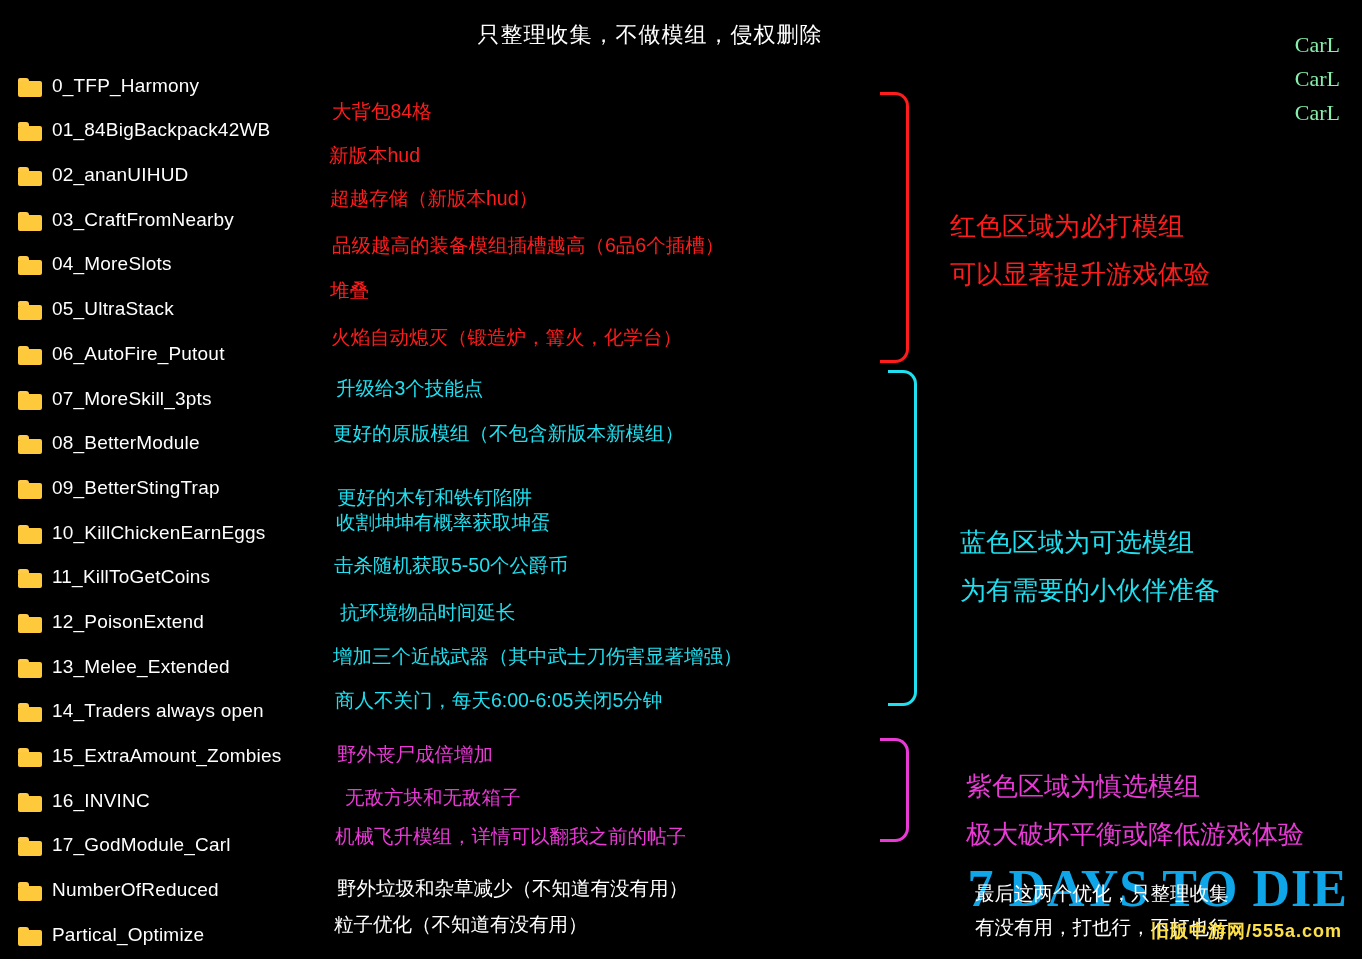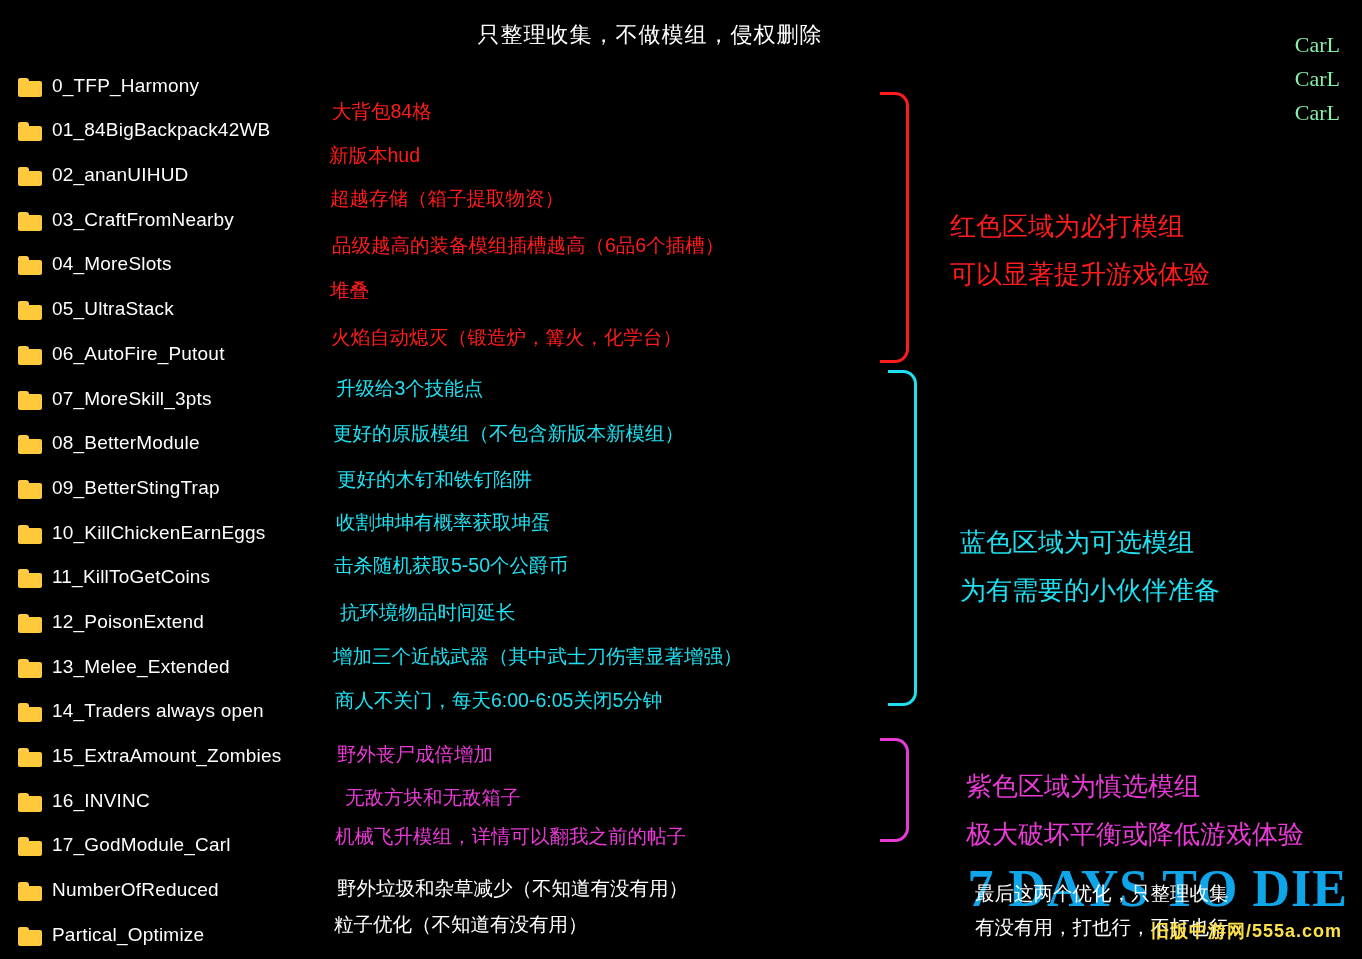--- a/index.html
+++ b/index.html
@@ -310,28 +310,28 @@
       <span class="folder-icon">
           <span class="tab"></span>
           <span class="body"></span>
         </span>
       <span class="folder-label">Partical_Optimize</span>
     </div>
   </div>
 
   <div class="ann red" style="left:332px; top:98px;text-align:right;">大背包84格</div>
   <div class="ann red" style="left:329px; top:142px;">新版本hud</div>
-  <div class="ann red" style="left:330px; top:185px;">超越存储（箱子提取物资）</div>
+  <div class="ann red" style="left:330px; top:185px;">超越存储（新版本hud）</div>
   <div class="ann red" style="left:332px; top:232px;">品级越高的装备模组插槽越高（6品6个插槽）</div>
   <div class="ann red" style="left:330px; top:277px;">堆叠</div>
   <div class="ann red" style="left:331px; top:324px;">火焰自动熄灭（锻造炉，篝火，化学台）</div>
 
   <div class="ann cyan" style="left:336px; top:375px;">升级给3个技能点</div>
   <div class="ann cyan" style="left:333px; top:420px;">更好的原版模组（不包含新版本新模组）</div>
-  <div class="ann cyan" style="left:337px; top:466px;">更好的木钉和铁钉陷阱</div>
+  <div class="ann cyan" style="left:337px; top:484px;">更好的木钉和铁钉陷阱</div>
   <div class="ann cyan" style="left:336px; top:509px;">收割坤坤有概率获取坤蛋</div>
   <div class="ann cyan" style="left:334px; top:552px;">击杀随机获取5-50个公爵币</div>
   <div class="ann cyan" style="left:340px; top:599px;">抗环境物品时间延长</div>
   <div class="ann cyan" style="left:333px; top:643px;">增加三个近战武器（其中武士刀伤害显著增强）</div>
   <div class="ann cyan" style="left:335px; top:687px;">商人不关门，每天6:00-6:05关闭5分钟</div>
 
   <div class="ann purple" style="left:337px; top:741px;">野外丧尸成倍增加</div>
   <div class="ann purple" style="left:345px; top:784px;">无敌方块和无敌箱子</div>
   <div class="ann purple" style="left:335px; top:823px;">机械飞升模组，详情可以翻我之前的帖子</div>
 

